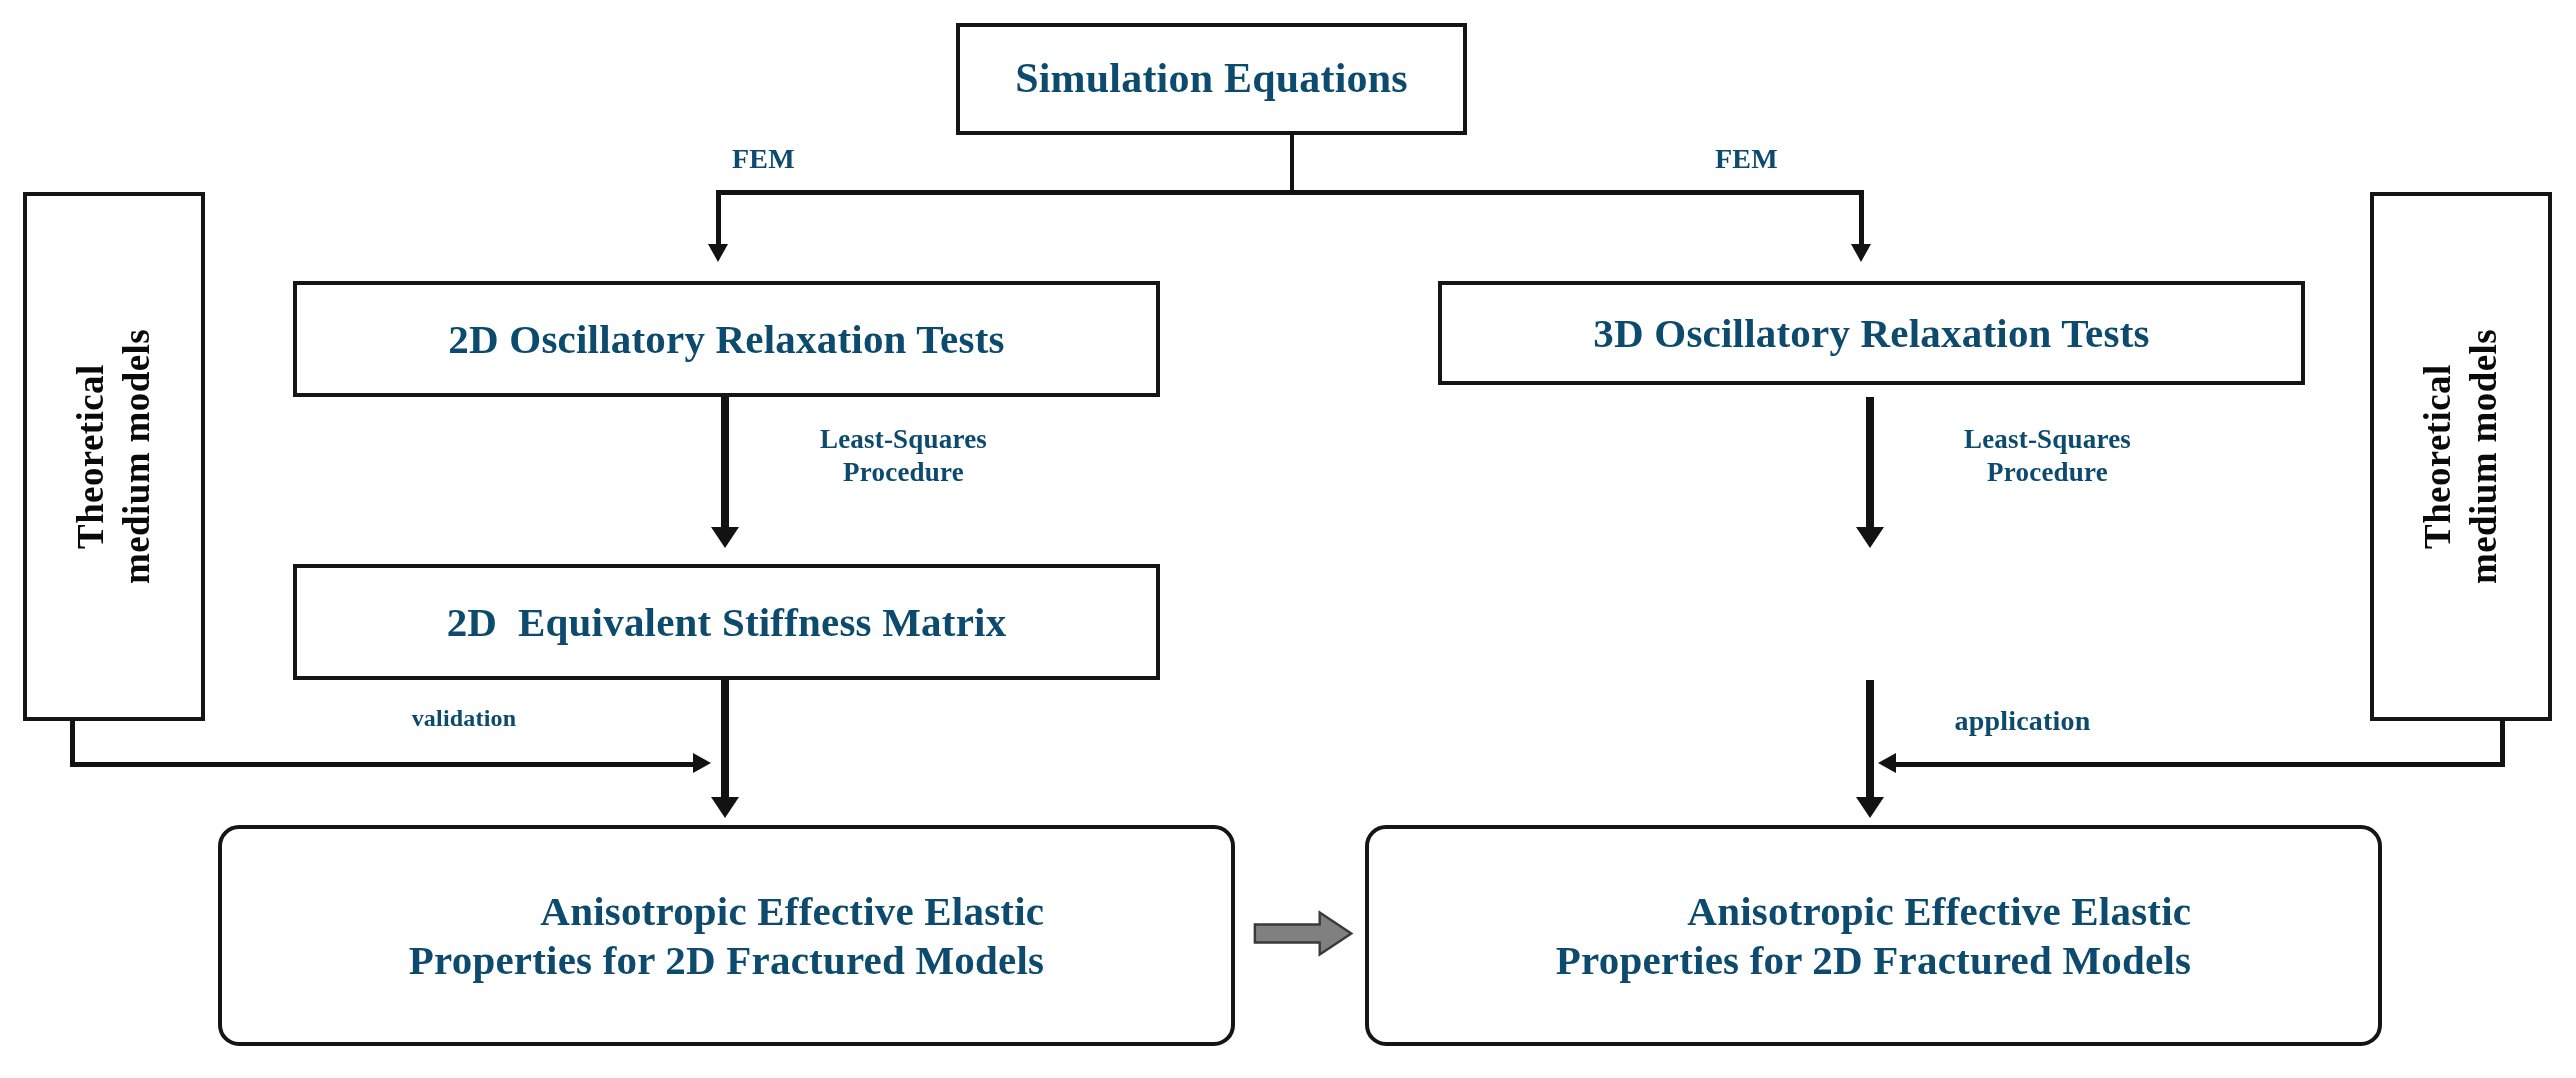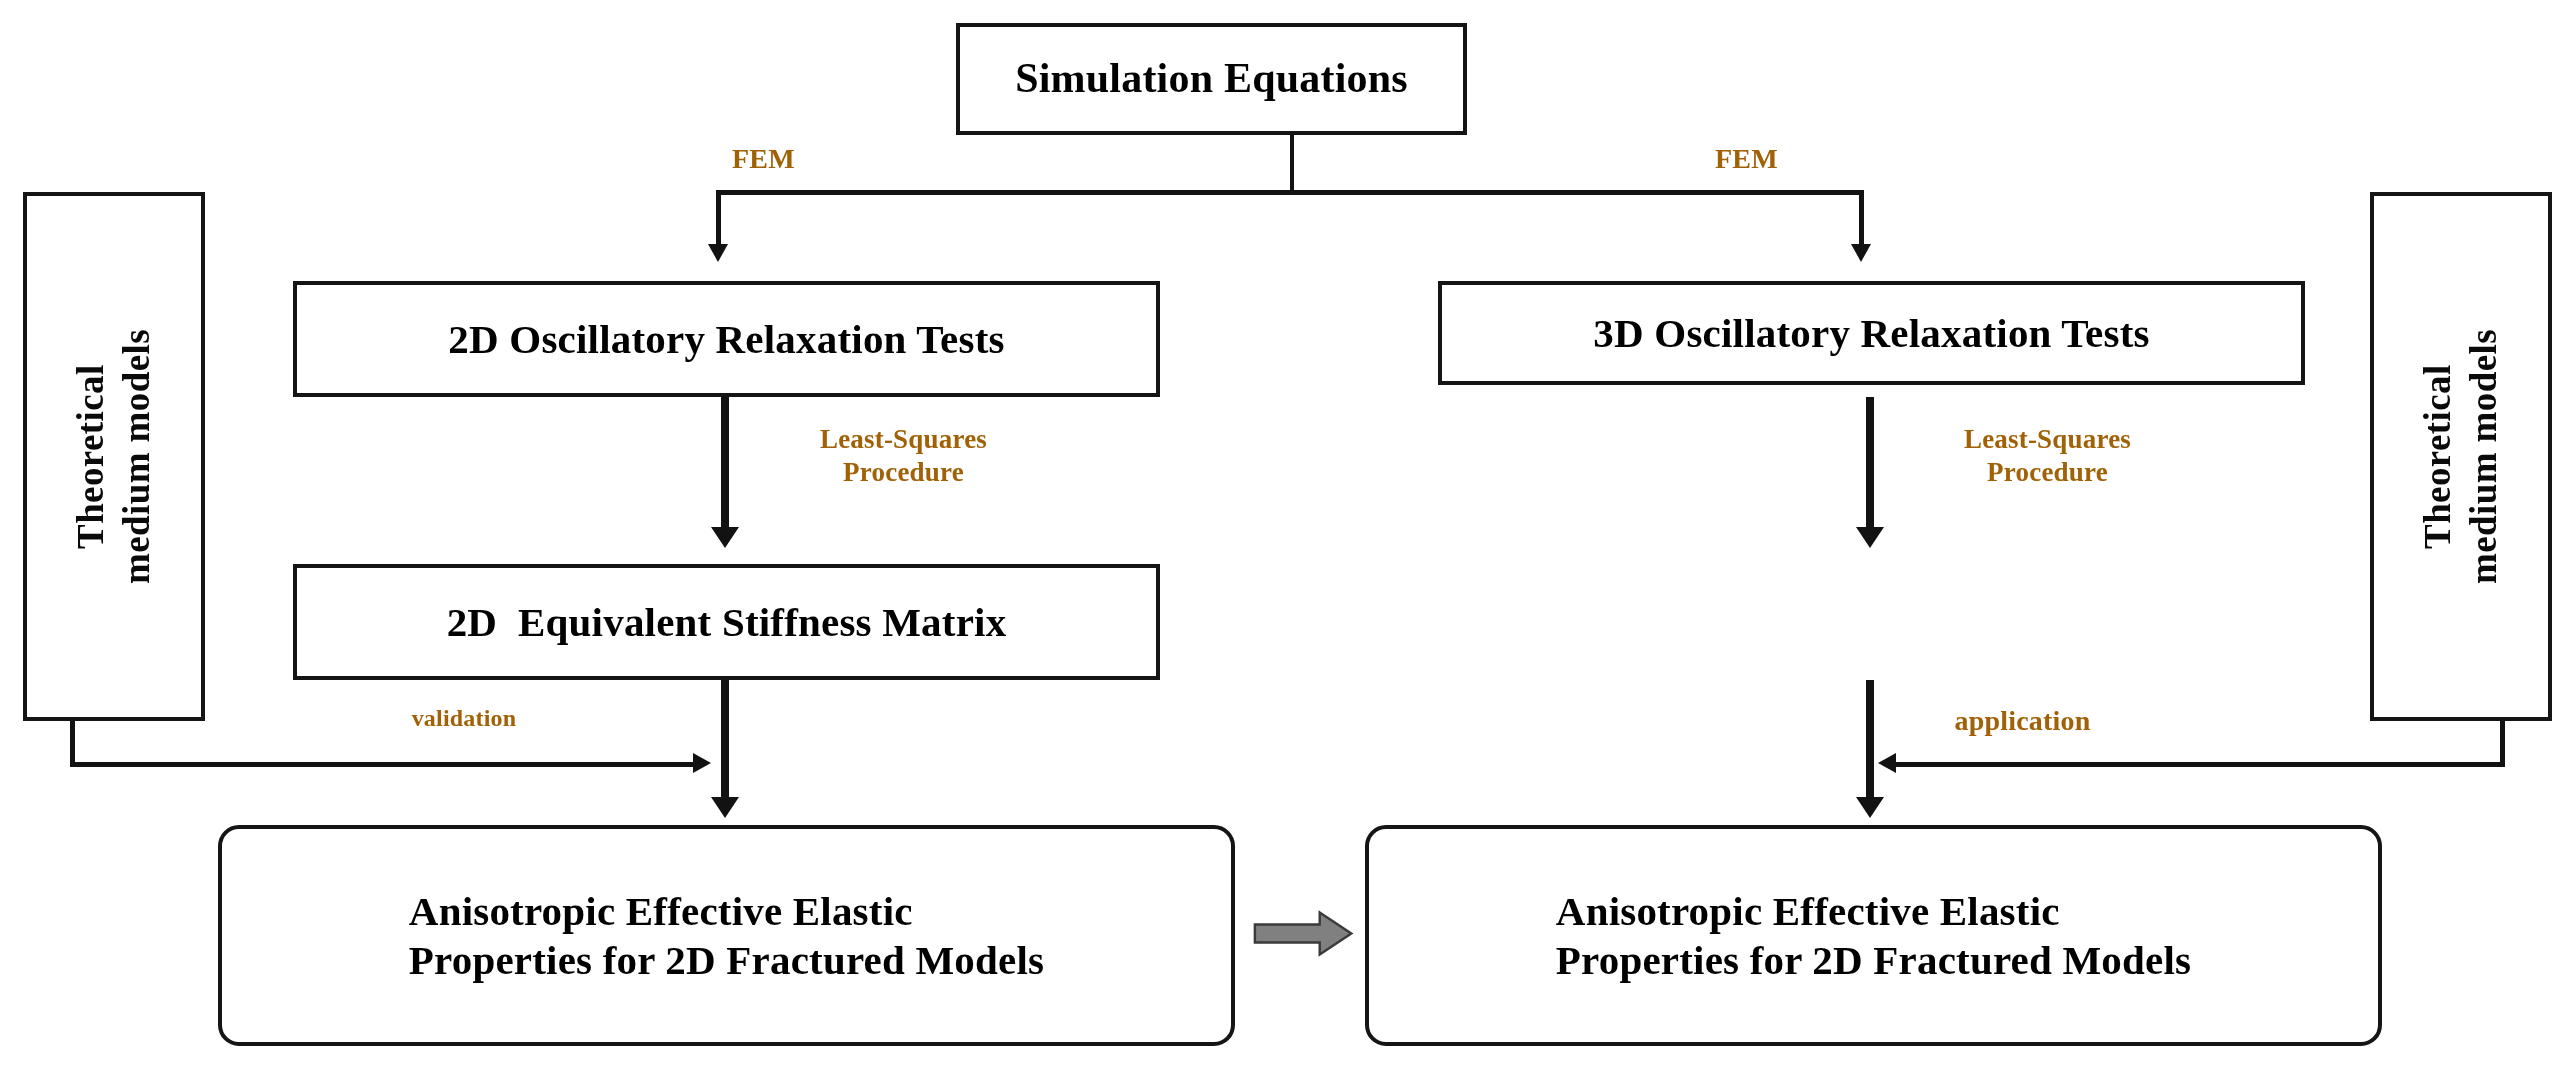--- a/index.html
+++ b/index.html
@@ -20,22 +20,22 @@
 
   
   .node {
     position: absolute;
     box-sizing: border-box;
     background: #ffffff;
     border: 4.9px solid #151515;
     display: flex;
     align-items: center;
     justify-content: center;
-    text-align: left;
-    color: #000000;
+    text-align: right;
+    color: #0c4a6e;
     font-weight: bold;
     font-family: "Liberation Serif", "DejaVu Serif", serif;
     line-height: 1.18;
   }
   .node.rounded {
     border-radius: 21px;
   }
   .node .txt {
     display: block;
     white-space: pre-wrap;
@@ -97,21 +97,21 @@
     width: 0;
     height: 0;
     border-top: 10.6px solid transparent;
     border-bottom: 10.6px solid transparent;
     border-right: 18px solid #121212;
   }
 
   
   .elabel {
     position: absolute;
-    color: #a16207;
+    color: #0c4a6e;
     font-weight: bold;
     font-family: "Liberation Serif", "DejaVu Serif", serif;
     text-align: center;
     line-height: 1.22;
     white-space: pre-wrap;
     letter-spacing: 0.2px;
   }
 
   
   .block-arrow {

